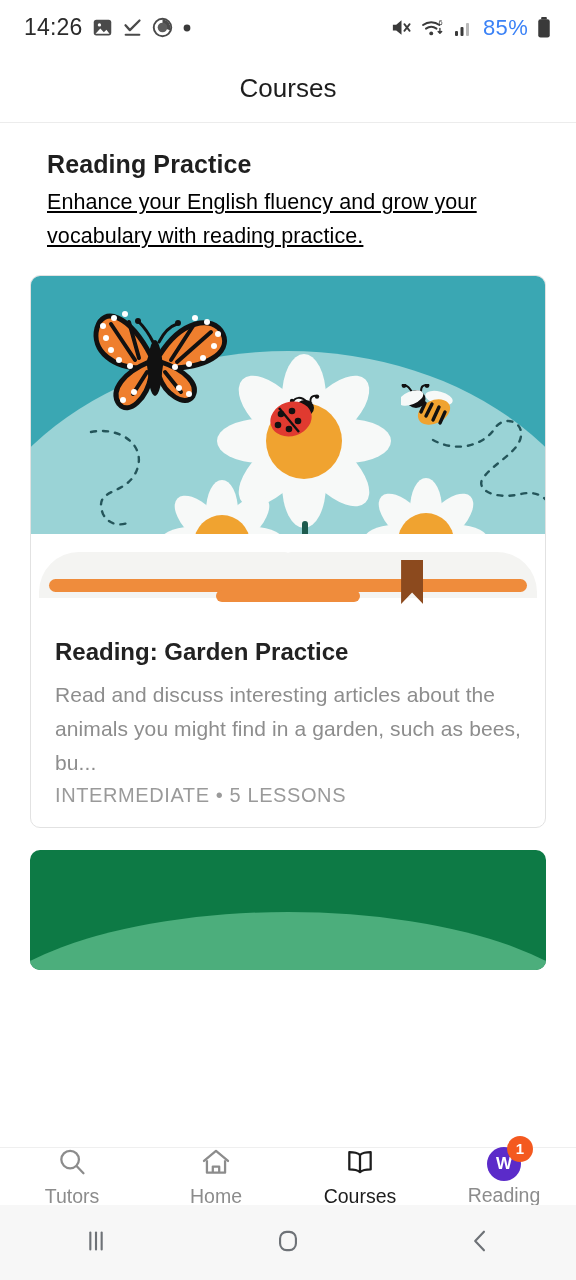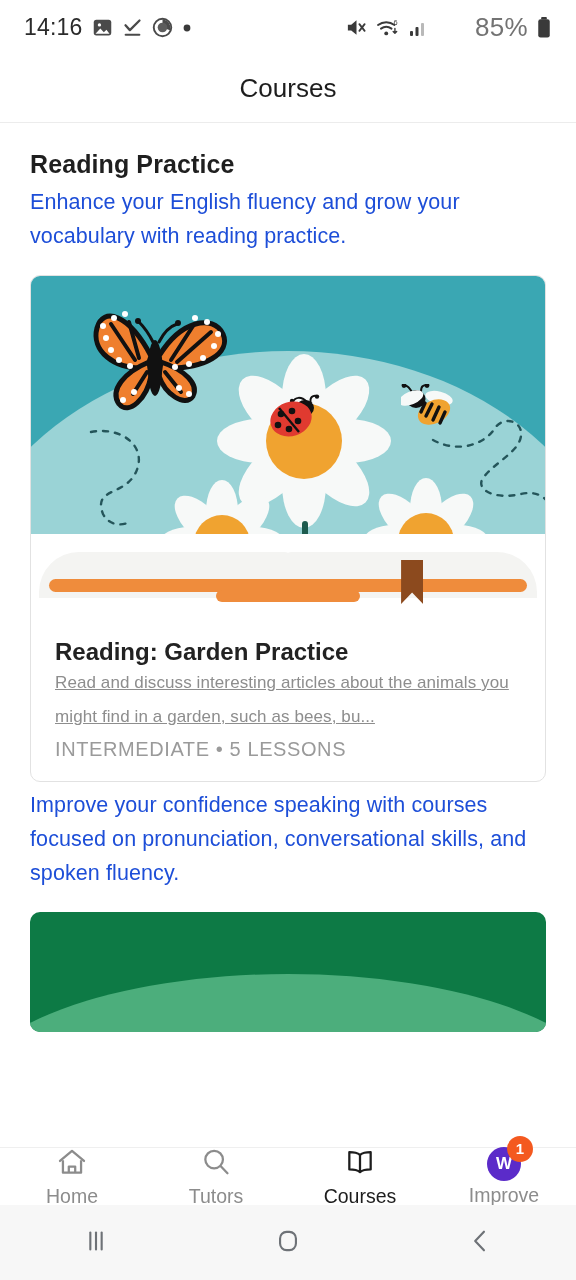--- a/index.html
+++ b/index.html
@@ -12,44 +12,44 @@
   .phone { position:relative; width:576px; height:1280px; background:#ffffff; }
 
   
   .statusbar {
     height:55px; display:flex; align-items:center;
     padding:0 24px; background:#ffffff;
   }
   .sb-left { display:flex; align-items:center; gap:9px; }
   .sb-time { font-size:23px; color:#2b2b2b; letter-spacing:.2px; }
   .sb-right { margin-left:auto; display:flex; align-items:center; gap:8px; }
-  .sb-batt-text { font-size:26px; color:#737373; letter-spacing:.3px;margin-left:37px; }
+  .sb-batt-text { font-size:22px; color:#3b82f6; letter-spacing:.3px; }
   .ico { display:block; }
 
   
   .appbar {
     height:68px; background:#ffffff;
     display:flex; align-items:center; justify-content:center;
     border-bottom:1px solid #ececec;
   }
   .appbar-title { font-size:26px; color:#1d1d1d; }
 
   
   .content {
     position:absolute; top:124px; left:0; right:0; bottom:133px;
     background:#ffffff; overflow:hidden;
   }
-  .section { padding:0 30px; }
+  .section { padding:0 47px; }
   .section-title {
     font-size:25px; font-weight:bold; color:#1f1f1f;
     padding-top:26px; letter-spacing:.1px;
   }
   .section-sub {
-    font-size:21.5px; color:#1d4ed8; line-height:34px;
-    margin-top:6px; letter-spacing:.1px;
+    font-size:21.5px; color:#000000; line-height:34px;
+    margin-top:6px; letter-spacing:.1px;text-decoration:underline;
   }
 
   
   .card {
     margin:22px 30px 0 30px;
     border:1px solid #e2e2e2; border-radius:10px;
     background:#ffffff; overflow:hidden;
   }
   .card-art { position:relative; width:100%; height:340px; overflow:hidden; }
 
@@ -97,23 +97,22 @@
   .leaf { position:absolute; background:#1d5b4e; border-radius:50% 10% 50% 10%; }
 
   .butterfly { position:absolute; left:58px; top:22px; width:150px; height:120px; }
   .bee { position:absolute; left:370px; top:108px; width:64px; height:52px; }
   .ladybug { position:absolute; left:236px; top:118px; width:58px; height:46px; }
 
   
   .card-body { padding:22px 24px 20px 24px; }
   .card-title { font-size:24px; color:#222222; font-weight:bold; }
   .card-desc {
-    font-size:17px; color:#8d8d8d; line-height:34px; 
+    font-size:21px; color:#8d8d8d; line-height:34px; margin-top:12px;
     letter-spacing:.1px;
-    text-decoration:underline;
   }
   .card-meta {
     font-size:20px; color:#9a9a9a; margin-top:4px; letter-spacing:.6px;
   }
 
   
   .card-green { margin:22px 30px 0 30px; border-radius:10px; overflow:hidden;
                 height:120px; position:relative; background:#0d7a45; }
   .green-dome {
     position:absolute; left:-12%; top:52%; width:124%; height:200%;
@@ -152,21 +151,21 @@
   }
   .anav { flex:1; display:flex; align-items:center; justify-content:center; }
 </style>
 </head>
 <body>
 
 <div class="phone">
 
   <div class="statusbar">
     <div class="sb-left">
-      <span class="sb-time">14:16</span>
+      <span class="sb-time">14:26</span>
       <span>
         <svg class="ico" width="21" height="21" viewBox="0 0 24 24">
           <rect x="2" y="3" width="20" height="18" rx="3" fill="#4a4a4a"></rect>
           <circle cx="8.5" cy="9" r="1.9" fill="#ffffff"></circle>
           <path d="M4 19l5.5-6 4 4.5 3-3L20 19z" fill="#ffffff"></path>
         </svg>
       </span>
       <span>
         <svg class="ico" width="21" height="21" viewBox="0 0 24 24">
           <path d="M4 9.5l5 5.5 11-11" stroke="#4a4a4a" stroke-width="2.6" fill="none" stroke-linecap="round" stroke-linejoin="round"></path>
@@ -376,66 +375,65 @@
       </div>
 
       <div class="card-body">
         <div class="card-title">Reading: Garden Practice</div>
         <div class="card-desc">Read and discuss interesting articles about the animals you might find in a garden, such as bees, bu...</div>
         <div class="card-meta">INTERMEDIATE • 5 LESSONS</div>
       </div>
     </div>
 
     <div class="section">
-      <div class="section-sub">Improve your confidence speaking with courses focused on pronunciation, conversational skills, and spoken fluency.</div>
     </div>
 
     <div class="card-green">
       <div class="green-dome"></div>
     </div>
   </div>
 
   <div class="bottomnav">
+    <div class="navitem">
+      <span>
+        <svg width="32" height="32" viewBox="0 0 24 24">
+          <circle cx="10.6" cy="10.2" r="6.6" stroke="#8c8c8c" stroke-width="1.7" fill="none"></circle>
+          <path d="M15.6 15.2 20.6 20.4" stroke="#8c8c8c" stroke-width="1.7" fill="none" stroke-linecap="round"></path>
+        </svg>
+      </span>
+      <span class="navlabel">Tutors</span>
+    </div>
+
     <div class="navitem">
       <span>
         <svg width="32" height="32" viewBox="0 0 24 24">
           <path d="M3 11.2 12 3.6l9 7.6" stroke="#8c8c8c" stroke-width="1.7" fill="none" stroke-linecap="round" stroke-linejoin="round"></path>
           <path d="M5.2 10.6V20h13.6v-9.4" stroke="#8c8c8c" stroke-width="1.7" fill="none" stroke-linejoin="round"></path>
           <path d="M9.6 20v-4.6h4.8V20" stroke="#8c8c8c" stroke-width="1.7" fill="none" stroke-linejoin="round"></path>
         </svg>
       </span>
       <span class="navlabel">Home</span>
     </div>
 
-    <div class="navitem">
-      <span>
-        <svg width="32" height="32" viewBox="0 0 24 24">
-          <circle cx="10.6" cy="10.2" r="6.6" stroke="#8c8c8c" stroke-width="1.7" fill="none"></circle>
-          <path d="M15.6 15.2 20.6 20.4" stroke="#8c8c8c" stroke-width="1.7" fill="none" stroke-linecap="round"></path>
-        </svg>
-      </span>
-      <span class="navlabel">Tutors</span>
-    </div>
-
     <div class="navitem active">
       <span>
         <svg width="32" height="32" viewBox="0 0 24 24">
           <path d="M12 6.6C10.2 5.2 7.8 4.6 4 4.6v13c3.8 0 6.2.6 8 2 1.8-1.4 4.2-2 8-2v-13c-3.8 0-6.2.6-8 2z" stroke="#1d1d1d" stroke-width="1.7" fill="none" stroke-linejoin="round"></path>
           <path d="M12 6.6v13" stroke="#1d1d1d" stroke-width="1.7" fill="none"></path>
         </svg>
       </span>
       <span class="navlabel">Courses</span>
     </div>
 
     <div class="navitem">
       <span class="avatar-wrap">
         <span class="avatar">W</span>
         <span class="badge">1</span>
       </span>
-      <span class="navlabel">Improve</span>
+      <span class="navlabel">Reading</span>
     </div>
   </div>
 
   <div class="androidnav">
     <div class="anav">
       <span>
         <svg width="34" height="34" viewBox="0 0 24 24">
           <g stroke="#6e7277" stroke-width="1.5" stroke-linecap="round">
             <path d="M8 6v12"></path>
               <path d="M12 6v12"></path>

